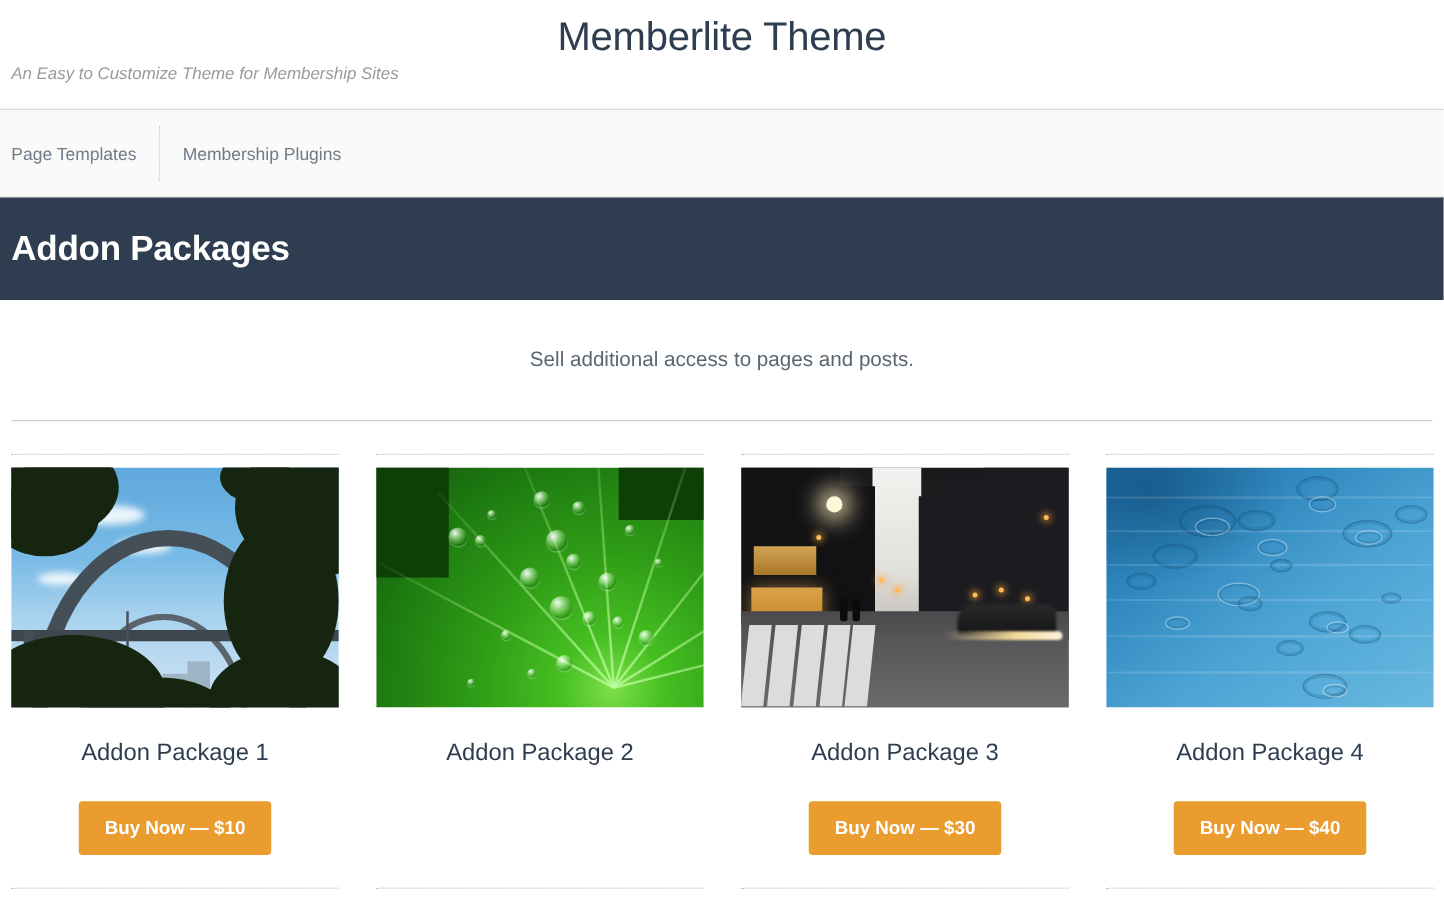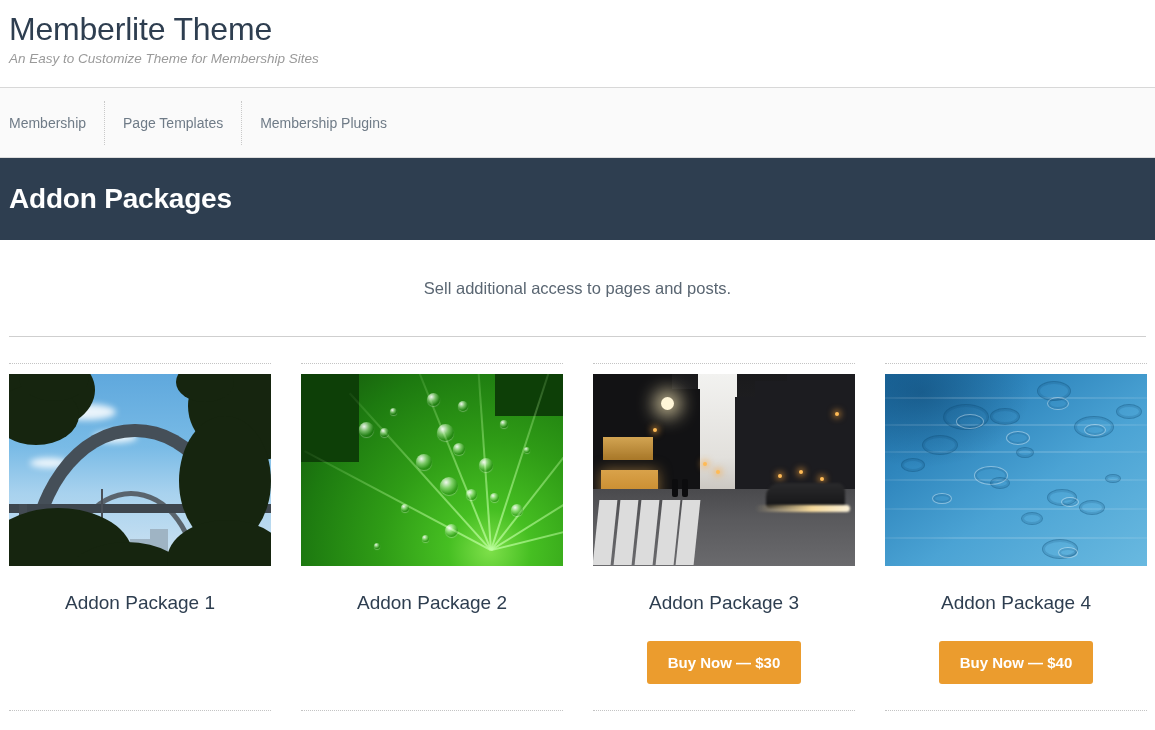--- a/index.html
+++ b/index.html
@@ -21,20 +21,21 @@
     border-bottom: 1px solid #d8d8d8;
     height: 88px;
   }
   .site-title {
     font-size: 32px;
     font-weight: 300;
     color: #2e3e50;
     letter-spacing: -0.2px;
     line-height: 1.12;
     margin: 0 0 2px 0;
+    text-align: center;
   }
   .site-tagline {
     font-size: 13.5px;
     font-style: italic;
     font-weight: 400;
     color: #9a9a9a;
     line-height: 1.3;
     margin: 0;
   }
 
@@ -303,21 +304,20 @@
 </head>
 <body>
 
 <header class="site-header">
   <h1 class="site-title">Memberlite Theme</h1>
   <p class="site-tagline">An Easy to Customize Theme for Membership Sites</p>
 </header>
 
 <nav class="main-nav">
   <ul class="nav-list">
-    <li class="nav-item">Membership</li>
     <li class="nav-item">Page Templates</li>
     <li class="nav-item">Membership Plugins</li>
   </ul>
 </nav>
 
 <div class="page-banner">
   <h2 class="page-banner-title">Addon Packages</h2>
 </div>
 
 <main class="content">
@@ -347,20 +347,21 @@
           <div class="foliage" style="left:4%;top:-10%;width:70px;height:46px;"></div>
           <div class="foliage" style="right:-18%;top:-12%;width:130px;height:110px;"></div>
           <div class="foliage" style="right:0%;top:22%;width:92px;height:130px;"></div>
           <div class="foliage" style="right:14%;top:-6%;width:58px;height:40px;"></div>
           <div class="foliage" style="left:-10%;bottom:-20%;width:150px;height:96px;"></div>
           <div class="foliage" style="left:22%;bottom:-24%;width:120px;height:70px;"></div>
           <div class="foliage" style="right:-6%;bottom:-18%;width:120px;height:80px;"></div>
         </div>
       </div>
       <div class="package-title">Addon Package 1</div>
+      <button class="buy-button">Buy Now — $10</button>
     </div>
 
     <div class="package-card">
       <div class="package-thumb">
         <div class="photo photo-leaf">
           <div class="edge-dark" style="left:0;top:0;width:22%;height:46%;"></div>
           <div class="edge-dark" style="right:0;top:0;width:26%;height:22%;"></div>
           <div class="vein" style="transform:rotate(-4deg);"></div>
           <div class="vein" style="transform:rotate(18deg);"></div>
           <div class="vein" style="transform:rotate(38deg);"></div>

